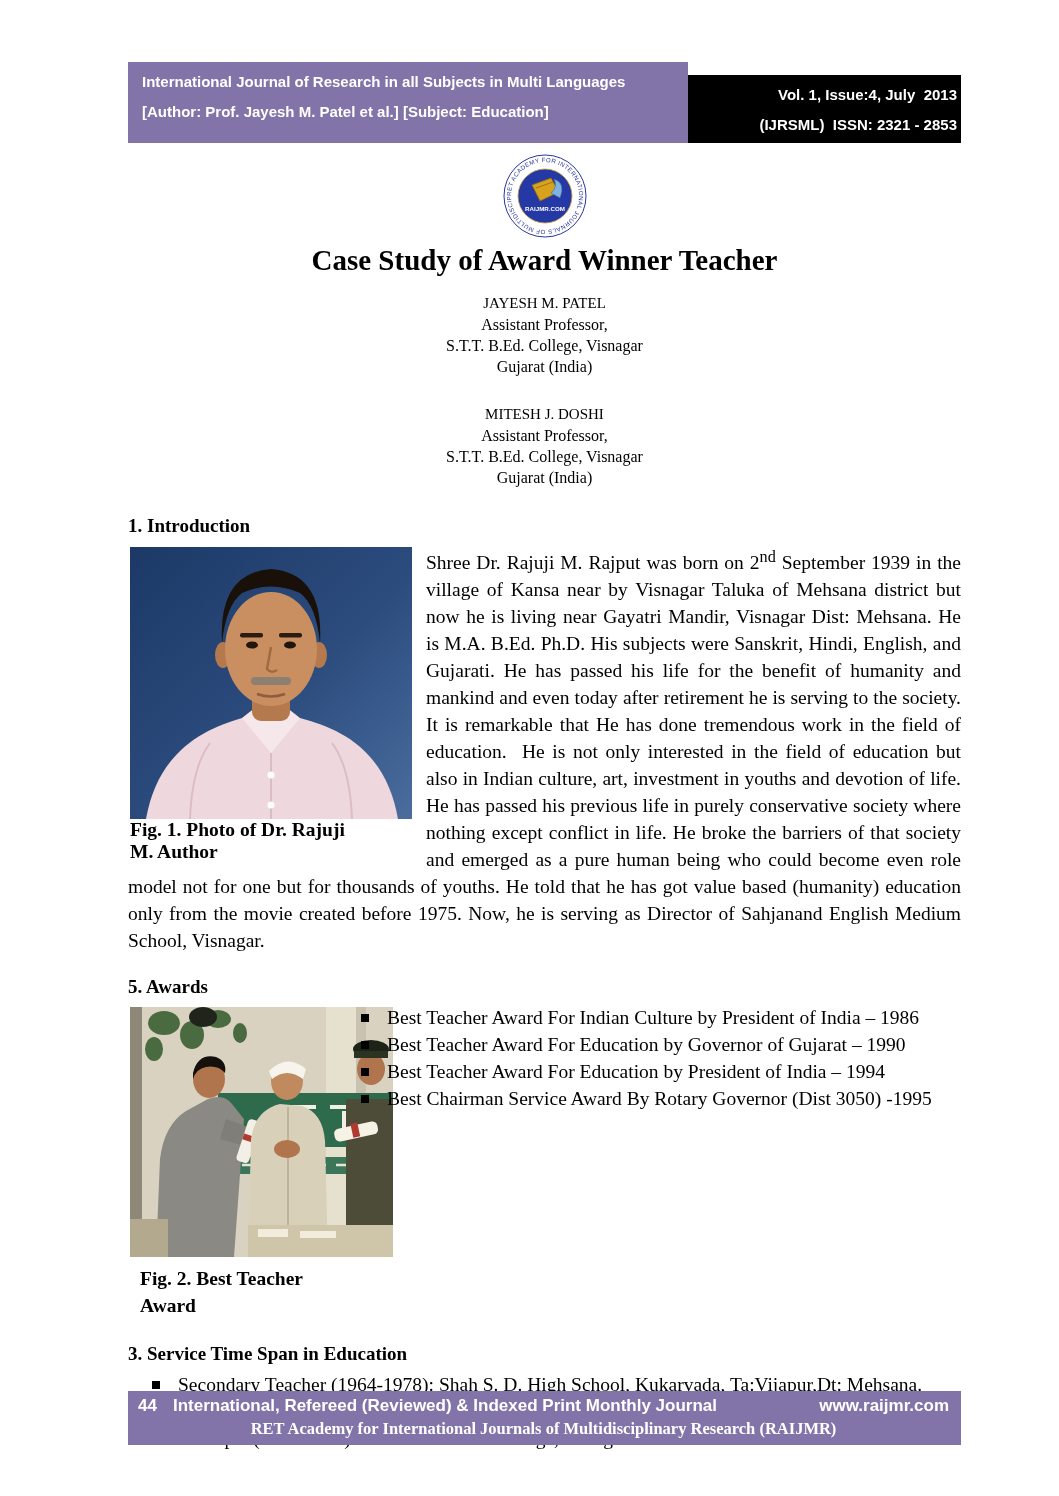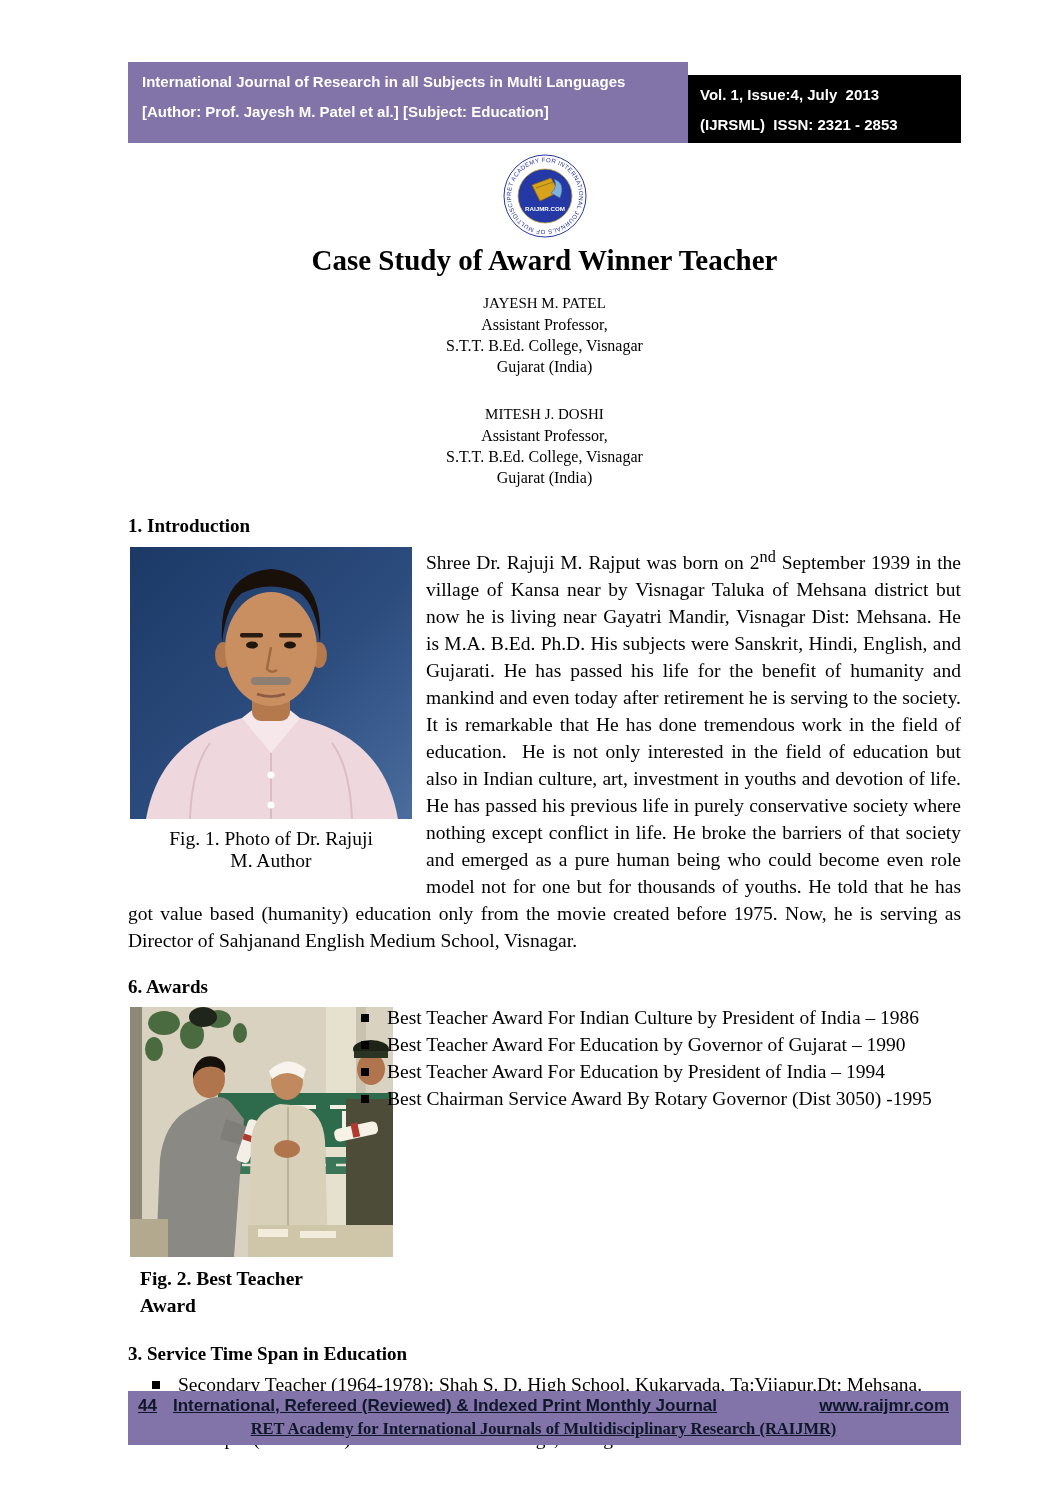--- a/index.html
+++ b/index.html
@@ -4,58 +4,58 @@
 <style>
   * { box-sizing: border-box; margin: 0; padding: 0; }
   html,body { width:1059px; height:1496px; background:#fff; overflow:hidden; }
   body { font-family:"Liberation Serif", serif; color:#000; position:relative; }
   .content { position:absolute; left:128px; top:62px; width:833px; }
   .pre { white-space:pre-wrap; }
 
   
   .hdr { display:flex; width:100%; font-family:"Liberation Sans", sans-serif; font-weight:bold; font-size:15px; color:#fff; }
   .hdr-purple { width:560px; background:#8273A8; padding:11px 14px 10px 14px; }
-  .hdr-black  { flex:1; background:#000; padding:11px 14px 10px 12px; }
+  .hdr-black  { flex:1; background:#000; padding:11px 4px 10px 12px; text-align:right; }
   .hdr div + div { margin-top:13px; }
 
   
   .logo-wrap { width:84px; margin:11px auto 2px auto; }
 
   
   .paper-title { text-align:center; font-size:29px; font-weight:bold; margin:2px 0 16px 0; }
   .author-block { text-align:center; font-size:16px; line-height:21px; margin-bottom:27px; }
   .author-name { font-size:15px; }
 
   
   h2.sec { font-size:19px; font-weight:bold; margin:0 0 6px 0; }
   .sec1 { margin-top:10px; }
   .flow { font-size:19.5px; line-height:27px; text-align:justify; }
   .flow::after { content:""; display:block; clear:both; }
 
   figure.fig1 { float:left; width:282px; margin:4px 14px 2px 2px; }
   .photo1 { width:282px; height:272px; display:block; }
-  figcaption.c1 { text-align:center; font-weight:normal; font-size:19.5px; line-height:22px; margin-top:9px; }
+  figcaption.c1 { text-align:left; font-weight:bold; font-size:19.5px; line-height:22px; }
 
   .sec2 { margin-top:22px; }
   figure.fig2 { float:left; width:222px; margin:3px 9px 0 2px; }
   .photo2 { width:263px; height:250px; display:block; }
   figcaption.c2 { text-align:left; font-weight:bold; font-size:19.5px; margin:8px 0 0 10px; }
 
   ul.blist { list-style:none; }
   ul.blist li { display:flex; margin-bottom:0; }
   .sq { width:8px; height:8px; background:#000; flex:none; margin:10px 18px 0 0; }
   ul.blist .txt { flex:1; text-align:justify; }
 
   .sec3 { margin-top:24px; }
   .sec3 ul.blist { margin-left:24px; margin-top:4px; }
   .sec3 ul.blist li { font-size:19.5px; line-height:27px; }
   .sec3 .txt { text-align:left; }
 
   
-  .footer { position:absolute; left:128px; width:833px; top:1391px; background:#8273A8; color:#0f172a; padding:5px 12px 6px 10px;text-decoration:underline; }
+  .footer { position:absolute; left:128px; width:833px; top:1391px; background:#8273A8; color:#ffffff; padding:5px 12px 6px 10px; }
   .f1 { display:flex; align-items:baseline; font-family:"Liberation Sans", sans-serif; font-weight:bold; font-size:17px; }
   .f1 .pgnum { margin-right:16px; }
   .f1 .site { margin-left:auto; }
   .f2 { text-align:center; font-family:"Liberation Serif", serif; font-weight:bold; font-size:16.5px; margin-top:3px; }
 </style>
 </head>
 <body>
 
 <div class="content">
 
@@ -135,21 +135,21 @@
         <figcaption class="c1">
           <span>Fig. 1. Photo of Dr. Rajuji</span><br>
           <span>M. Author</span>
         </figcaption>
       </figure>
       <span><span class="pre">Shree Dr. Rajuji M. Rajput was born on 2</span><sup>nd</sup><span class="pre"> September 1939 in the village of Kansa near by Visnagar Taluka of Mehsana district but now he is living near Gayatri Mandir, Visnagar Dist: Mehsana. He is M.A. B.Ed. Ph.D. His subjects were Sanskrit, Hindi, English, and Gujarati. He has passed his life for the benefit of humanity and mankind and even today after retirement he is serving to the society. It is remarkable that He has done tremendous work in the field of education.  He is not only interested in the field of education but also in Indian culture, art, investment in youths and devotion of life. He has passed his previous life in purely conservative society where nothing except conflict in life. He broke the barriers of that society and emerged as a pure human being who could become even role model not for one but for thousands of youths. He told that he has got value based (humanity) education only from the movie created before 1975. Now, he is serving as Director of Sahjanand English Medium School, Visnagar.</span></span>
     </div>
   </div>
 
   <div class="sec2">
-    <h2 class="sec">6. Awards</h2>
+    <h2 class="sec">5. Awards</h2>
     <div class="flow">
       <figure class="fig2">
         <svg class="photo2" viewBox="0 0 263 250" preserveAspectRatio="none">
           <rect width="263" height="250" fill="#d9d2c0"></rect>
           <rect x="0" y="0" width="12" height="250" fill="#8e8878"></rect>
           <rect x="196" y="0" width="30" height="250" fill="#e6e0cf"></rect>
           <rect x="226" y="0" width="10" height="250" fill="#c9c2ae"></rect>
           <g fill="#4a6b3f">
             <ellipse cx="34" cy="16" rx="16" ry="12"></ellipse>
               <ellipse cx="62" cy="28" rx="12" ry="14"></ellipse>

